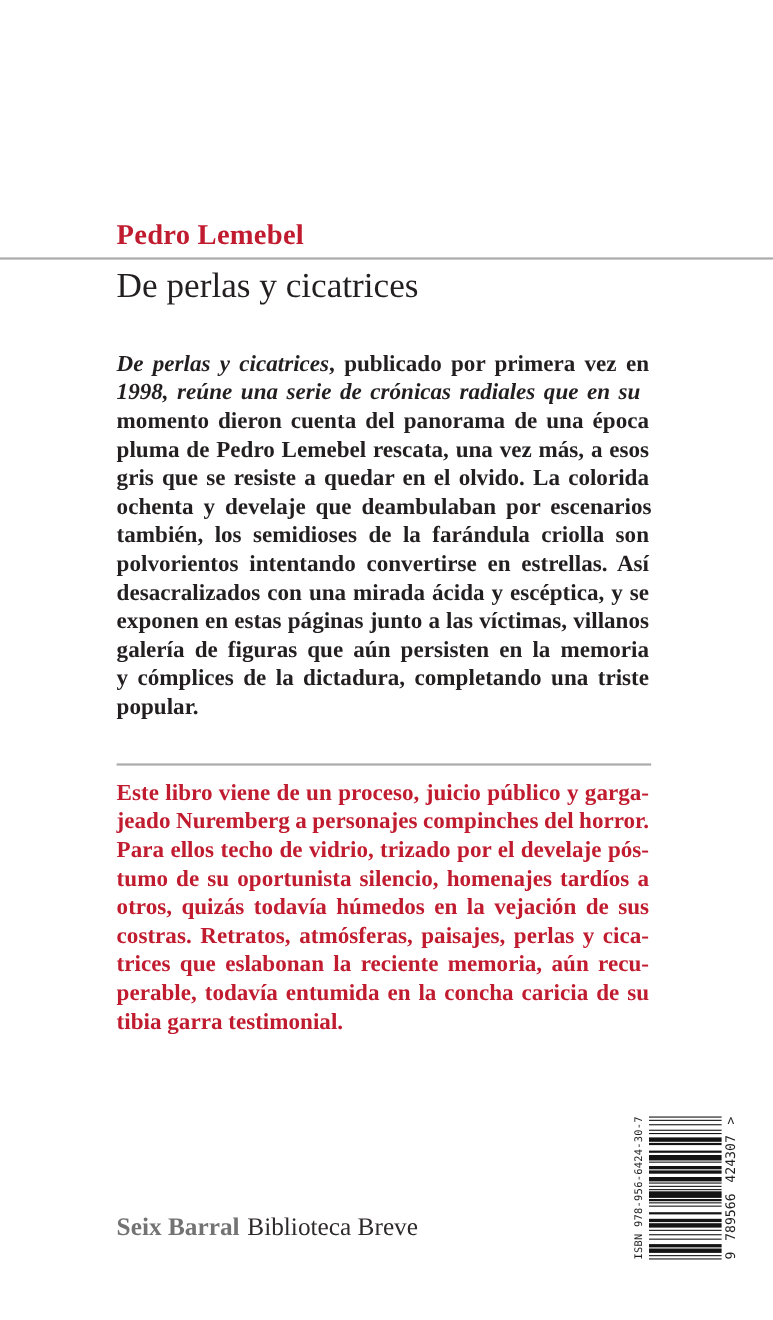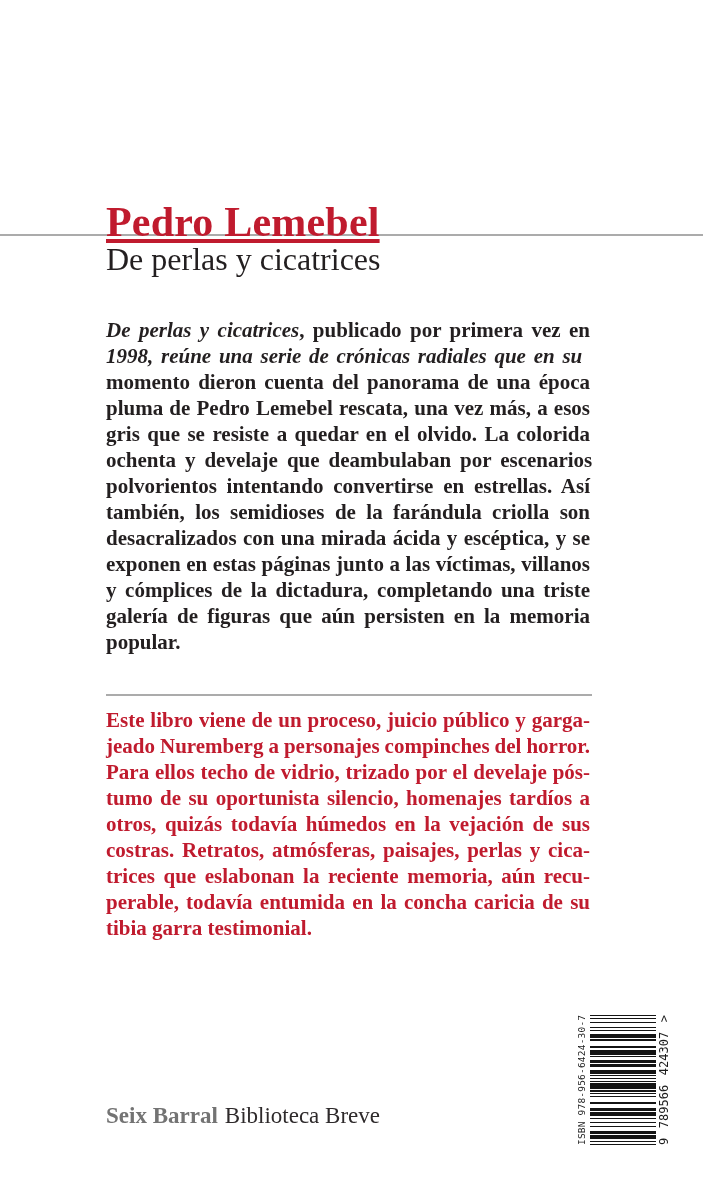--- a/index.html
+++ b/index.html
@@ -8,22 +8,22 @@
     width:703px;height:1200px;
     background:#fff;
     font-family:"Liberation Serif", serif;
     overflow:hidden;
   }
   .rule{position:absolute;height:2px;background:var(--rule-gray);}
   .rule-top{top:234px;left:0;width:703px;}
   .rule-mid{top:694px;left:106px;width:486px;}
   .author{
     position:absolute;left:106px;top:201px;
-    font-size:42px;font-weight:bold;color:var(--accent-red);
-    letter-spacing:0.2px;white-space:nowrap;line-height:1;text-decoration:underline;
+    font-size:26px;font-weight:bold;color:var(--accent-red);
+    letter-spacing:0.2px;white-space:nowrap;line-height:1;
   }
   .title{
     position:absolute;left:106px;top:243px;
     font-size:32px;font-weight:normal;color:var(--text-dark);
     white-space:nowrap;line-height:1;
   }
   .para{position:absolute;left:106px;width:484px;}
   .synopsis{top:317px;color:var(--text-dark);}
   .blurb{top:707px;color:var(--accent-red);}
   .para .jline{
@@ -74,26 +74,26 @@
 
   <div class="title">De perlas y cicatrices</div>
 
   <div class="para synopsis">
       <div class="jline"><span style="word-spacing: 3.16797px;"><i>De perlas y cicatrices</i>, publicado por primera vez en</span></div>
       <div class="jline"><span style="word-spacing: 2.48611px; font-style: italic;">1998, reúne una serie de crónicas radiales que en su</span></div>
       <div class="jline"><span style="word-spacing: 2.94643px;">momento dieron cuenta del panorama de una época</span></div>
       <div class="jline"><span style="word-spacing: 0.914931px;">pluma de Pedro Lemebel rescata, una vez más, a esos</span></div>
       <div class="jline"><span style="word-spacing: 2.21875px;">gris que se resiste a quedar en el olvido. La colorida</span></div>
       <div class="jline"><span style="word-spacing: 3.72396px;">ochenta y develaje que deambulaban por escenarios</span></div>
+      <div class="jline"><span style="word-spacing: 5.13839px;">también, los semidioses de la farándula criolla son</span></div>
       <div class="jline"><span style="word-spacing: 4.48125px;">polvorientos intentando convertirse en estrellas. Así</span></div>
-      <div class="jline"><span style="word-spacing: 5.13839px;">también, los semidioses de la farándula criolla son</span></div>
       <div class="jline"><span style="word-spacing: 1.07617px;">desacralizados con una mirada ácida y escéptica, y se</span></div>
       <div class="jline"><span style="word-spacing: 0.335938px;">exponen en estas páginas junto a las víctimas, villanos</span></div>
+      <div class="jline"><span style="word-spacing: 3.91992px;">galería de figuras que aún persisten en la memoria</span></div>
       <div class="jline"><span style="word-spacing: 3.3125px;">y cómplices de la dictadura, completando una triste</span></div>
-      <div class="jline"><span style="word-spacing: 3.91992px;">galería de figuras que aún persisten en la memoria</span></div>
       <div class="jline last"><span>popular.</span></div>
     </div>
 
   <div class="rule rule-mid"></div>
 
   <div class="para blurb">
       <div class="jline"><span style="word-spacing: 0.585069px;">Este libro viene de un proceso, juicio público y garga-</span></div>
       <div class="jline"><span style="word-spacing: -0.25px;">jeado Nuremberg a personajes compinches del horror.</span></div>
       <div class="jline"><span style="word-spacing: 0.550347px;">Para ellos techo de vidrio, trizado por el develaje pós-</span></div>
       <div class="jline"><span style="word-spacing: 2.13839px;">tumo de su oportunista silencio, homenajes tardíos a</span></div>

